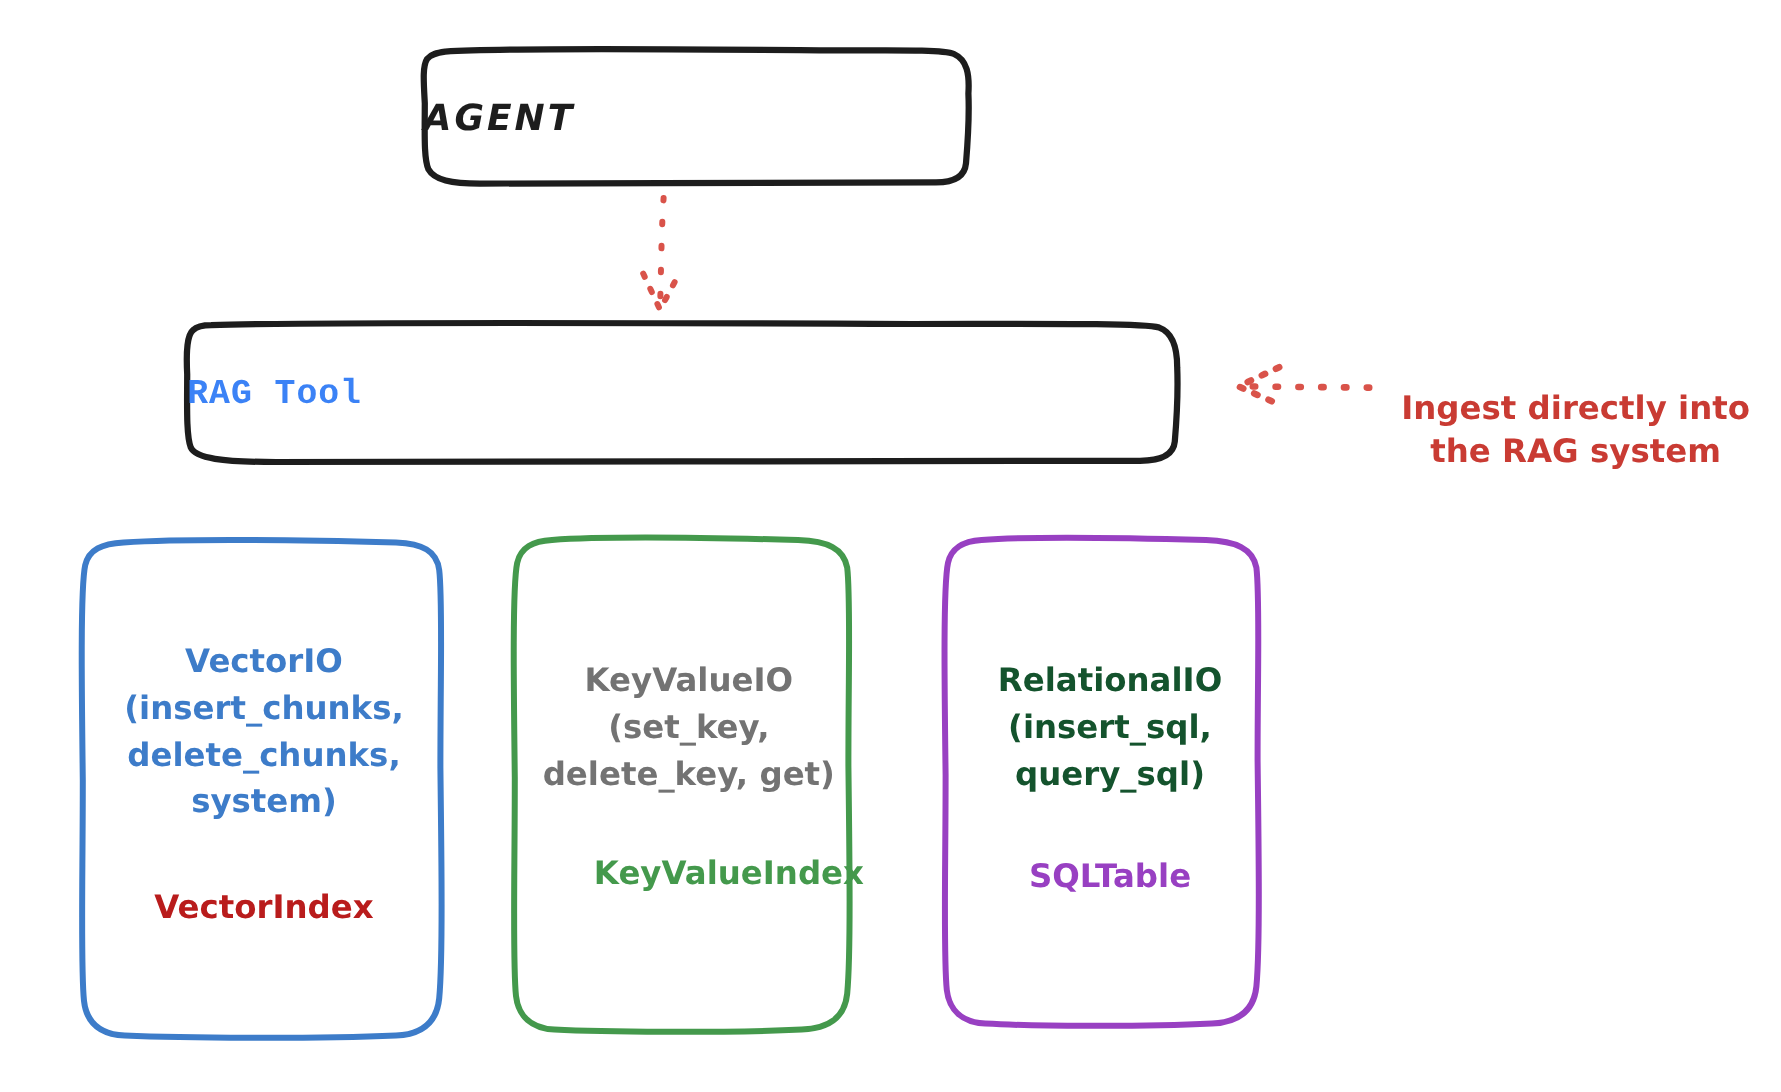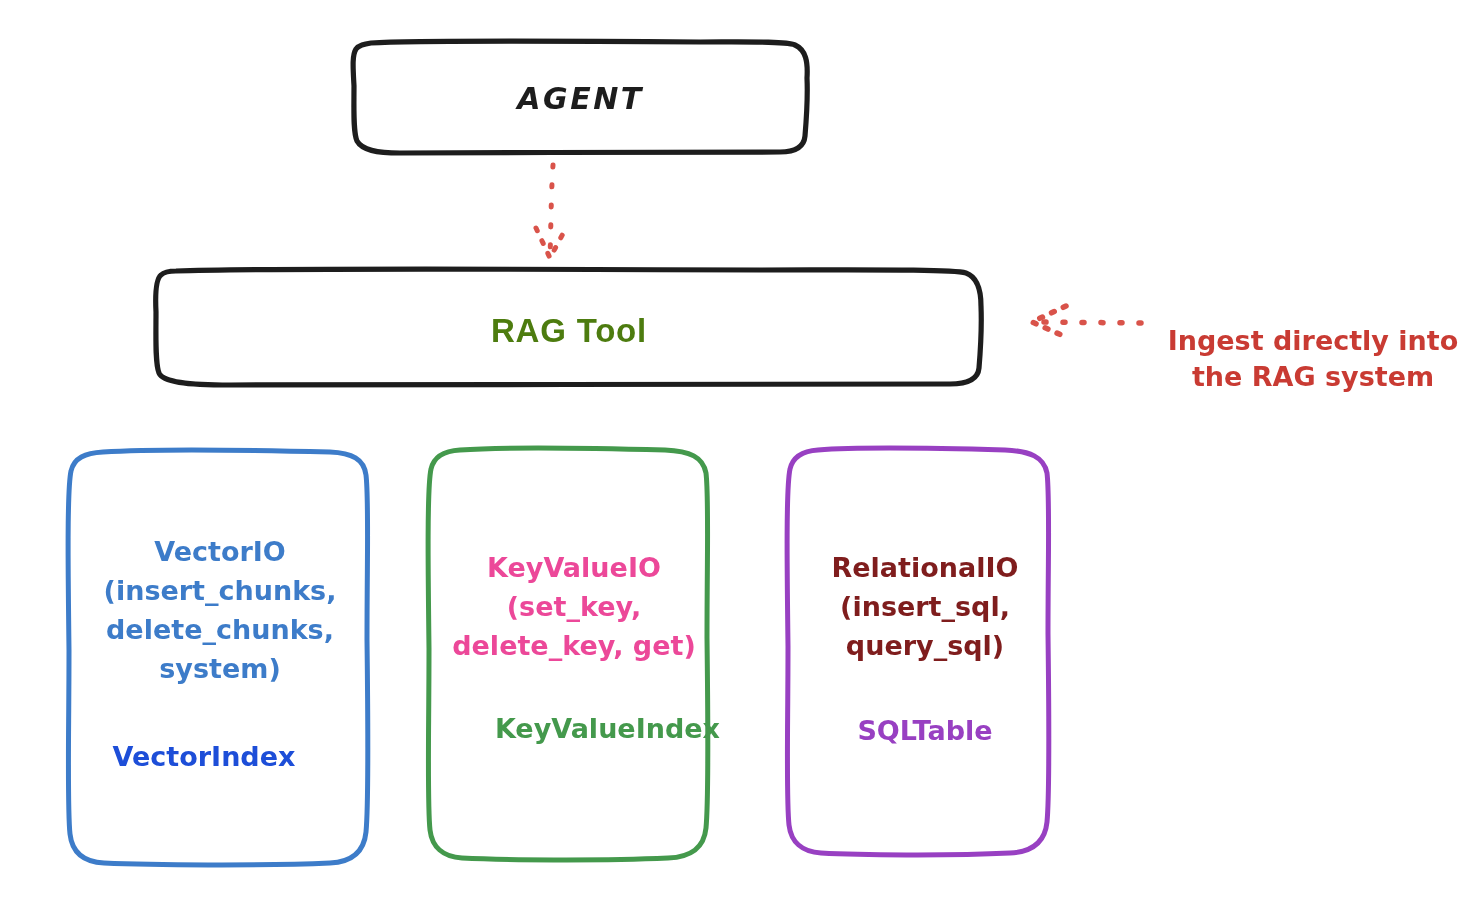--- a/index.html
+++ b/index.html
@@ -18,21 +18,21 @@
   #canvas {
     position: absolute;
     left: 0;
     top: 0;
     width: 1484px;
     height: 910px;
   }
 
   .node-label {
     position: absolute;
-    text-align: center;
+    text-align: left;
     white-space: pre;
     pointer-events: none;
     line-height: 1.42;
   }
 
   
   .agent-label {
     left: 353px;
     top: 78px;
     width: 455px;
@@ -42,25 +42,25 @@
     font-size: 30px;
     letter-spacing: 2.5px;
     color: #1d1d1d;
   }
 
   
   .ragtool-label {
     left: 156px;
     top: 308px;
     width: 826px;
-    font-family: Liberation Sans, sans-serif;
+    font-family: Liberation Mono, monospace;
     font-weight: 600;
-    font-size: 33px;
+    font-size: 29px;
     letter-spacing: 0.8px;
-    color: #4d7c0f;
+    color: #3b82f6;
   }
 
   
   .annotation {
     position: absolute;
     left: 1148px;
     top: 282px;
     width: 330px;
     font-family: "DejaVu Sans", sans-serif;
     font-weight: 600;
@@ -85,26 +85,26 @@
     font-size: 27px;
     line-height: 1.44;
   }
   .col-index {
     font-size: 27px;
     line-height: 1.44;
   }
 
   
   .blue-api   { left: 70px;  top: 533px; width: 300px; color: #3d7cc9; }
-  .blue-index { left: 54px;  top: 738px; width: 300px; color: #1d4ed8; }
-  
-  .green-api   { left: 428px; top: 549px; width: 292px; color: #ec4899; }
+  .blue-index { left: 70px;  top: 738px; width: 300px; color: #b91c1c; }
+  
+  .green-api   { left: 428px; top: 549px; width: 292px; color: #737373; }
   .green-index { left: 428px; top: 710px; width: 292px; color: #44994c; text-align: right; }
   
-  .purple-api   { left: 789px; top: 549px; width: 272px; color: #7f1d1d; }
+  .purple-api   { left: 789px; top: 549px; width: 272px; color: #14532d; }
   .purple-index { left: 789px; top: 712px; width: 272px; color: #9840c2; }
 </style>
 </head>
 <body>
 
 <svg id="canvas" viewBox="0 0 1484 910">
 
   <g>
     <path d="M 371 43
          C 420 40, 560 41, 700 42

